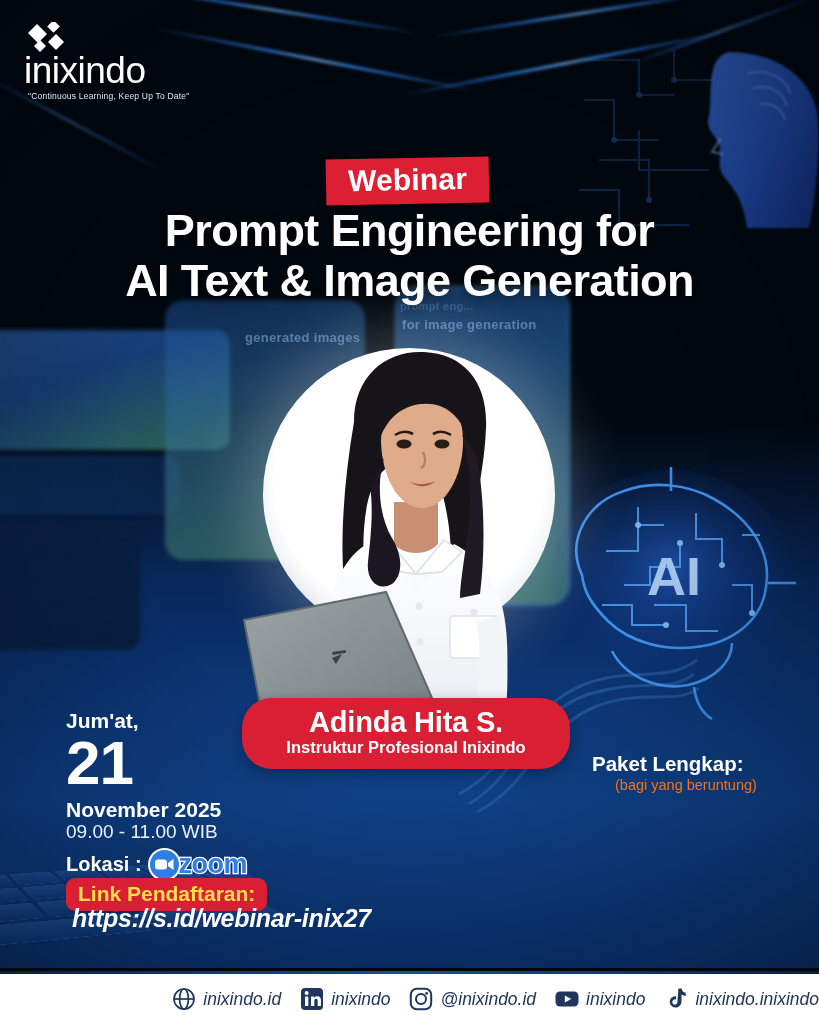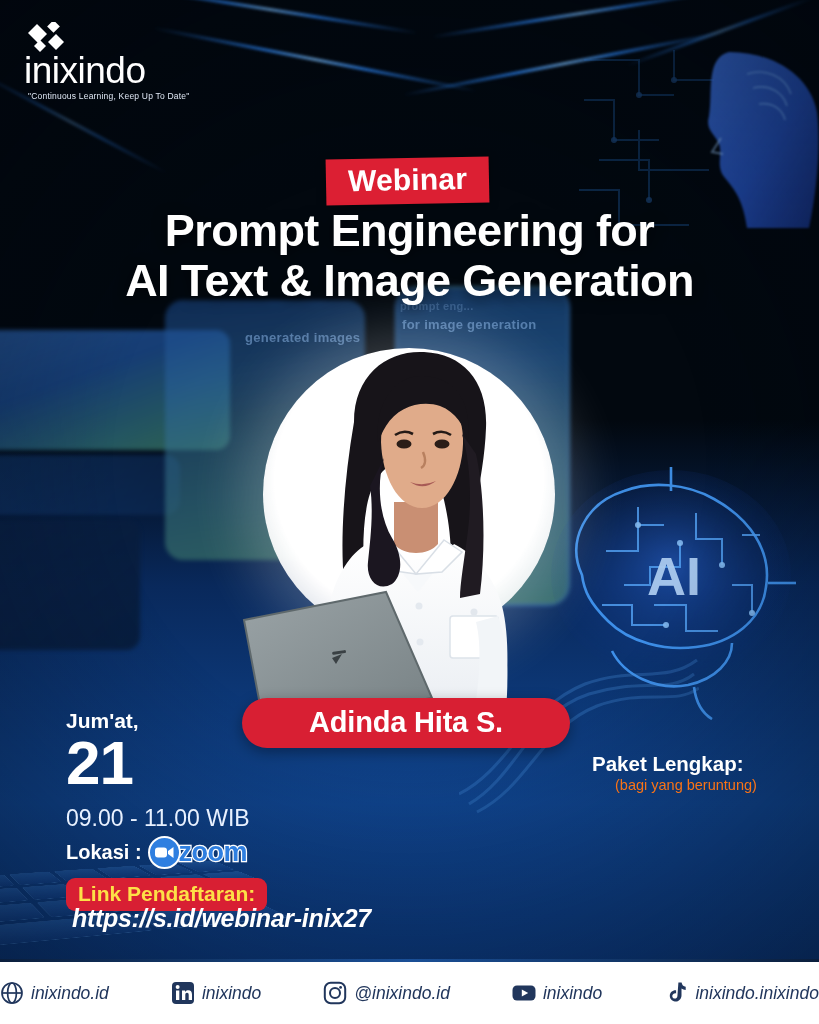--- a/index.html
+++ b/index.html
@@ -201,21 +201,21 @@
   }
 
   
   .date-block { position:absolute; left:66px; top:710px; width:230px; }
   .date-day { color:#fff; font-size:21px; font-weight:700; line-height:1; }
   .date-num {
     color:#fff; font-size:62px; font-weight:700; line-height:.95;
     letter-spacing:-1px; margin-top:3px;
   }
   .date-month { color:#fff; font-size:21px; font-weight:700; line-height:1.1; margin-top:5px; }
-  .date-time { color:#e8f1ff; font-size:23px; font-weight:400; line-height:1.2; margin-top:12px; }
+  .date-time { color:#e8f1ff; font-size:19px; font-weight:400; line-height:1.2; margin-top:0; }
 
   .lokasi-row { display:flex; align-items:center; gap:6px; margin-top:4px; }
   .lokasi-label { color:#fff; font-size:20px; font-weight:700; }
   .zoom-logo { display:flex; align-items:center; gap:2px; }
   .zoom-cam {
     width:33px; height:33px; border-radius:50%;
     background:#2f7fe0; display:flex; align-items:center; justify-content:center;
     border:2.5px solid #fff;
   }
   .zoom-word {
@@ -249,23 +249,23 @@
   .paket-list li:before {
     content:"•"; position:absolute; left:6px; top:-1px; font-size:18px;
   }
   .paket-note {
     color:#f97316; font-size:14.5px; line-height:1.1;
     padding-left:23px; margin-top:1px;
   }
 
   
   .footer {
-    position:absolute; left:0; right:0; bottom:0; height:62px;
+    position:absolute; left:0; right:0; bottom:0; height:50px;
     background:#ffffff;
-    display:flex; align-items:center; justify-content:space-between;
+    display:flex; align-items:center; justify-content:flex-end;
     gap:19px;
   }
   .footer:before {
     content:""; position:absolute; left:0; right:0; top:-3px; height:3px;
     background:linear-gradient(90deg,#0a1e3c,#1a4f96,#0a1e3c);
   }
   .social { display:flex; align-items:center; gap:7px; }
   .social-label {
     color:#21365c; font-size:17.5px; font-style:italic; font-weight:400;
     white-space:nowrap;
@@ -492,25 +492,27 @@
       <path d="M28,396 L196,368 L214,392 L40,400 Z" fill="#8b9498"></path>
       <path d="M96,328 l10,-4 l-6,10 z" fill="#3a4144"></path>
       <rect x="96" y="321" width="14" height="3" rx="1.5" fill="#3a4144" transform="rotate(-9 103 322)"></rect>
 
       <ellipse cx="214" cy="386" rx="20" ry="13" fill="#d9a184" transform="rotate(-12 214 386)"></ellipse>
     </g>
   </svg>
 
   <div class="speaker-banner">
     <div class="speaker-name">Adinda Hita S.</div>
+    <div class="speaker-role">Instruktur Profesional Inixindo</div>
   </div>
 
   <div class="date-block">
     <div class="date-day">Jum'at,</div>
     <div class="date-num">21</div>
+    <div class="date-month">November 2025</div>
     <div class="date-time">09.00 - 11.00 WIB</div>
 
     <div class="lokasi-row">
       <span class="lokasi-label">Lokasi :</span>
       <span class="zoom-logo">
         <span class="zoom-cam">
           <svg width="19" height="13" viewBox="0 0 19 13">
             <rect x="0" y="1.5" width="12" height="10" rx="3" fill="#ffffff"></rect>
             <path d="M13,5 L18.5,1 V12 L13,8 Z" fill="#ffffff"></path>
           </svg>

